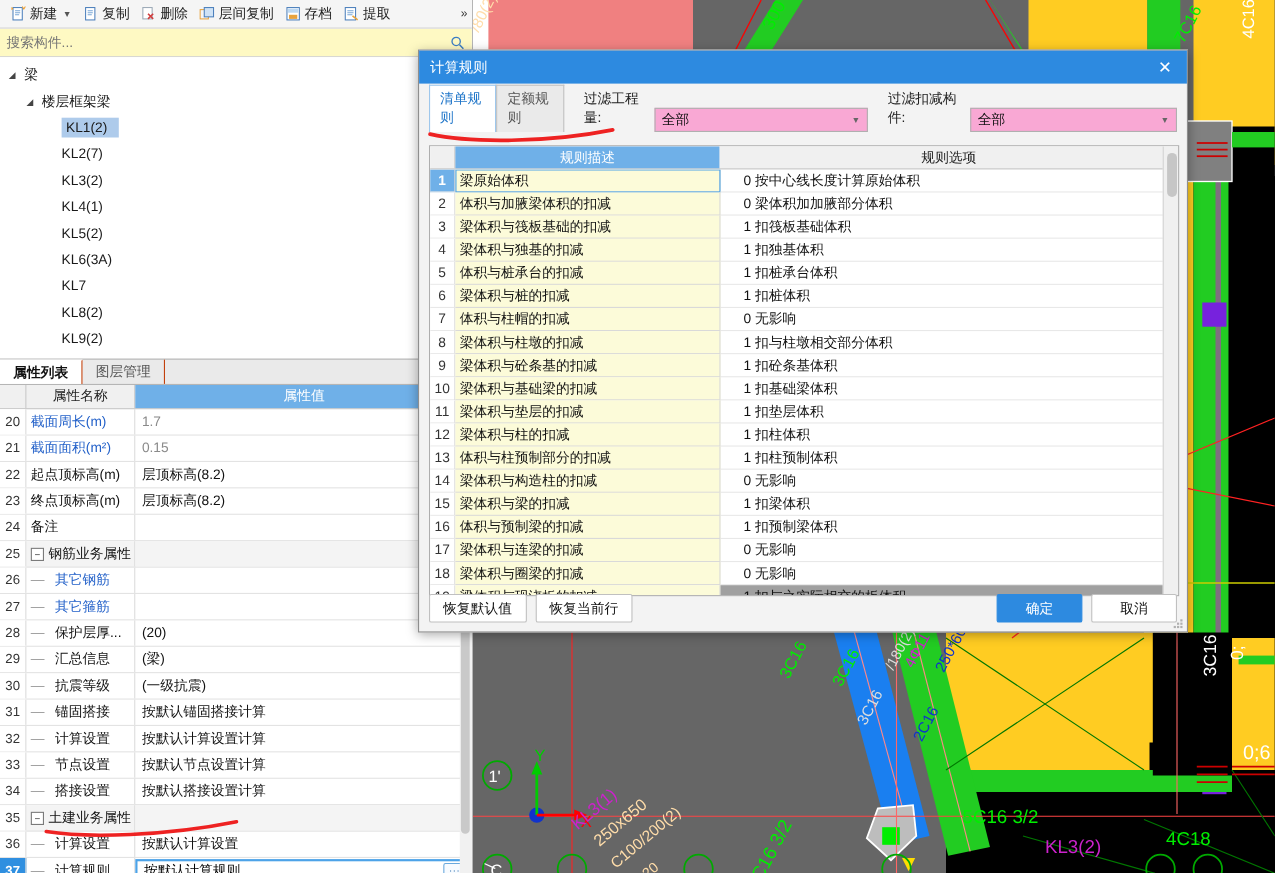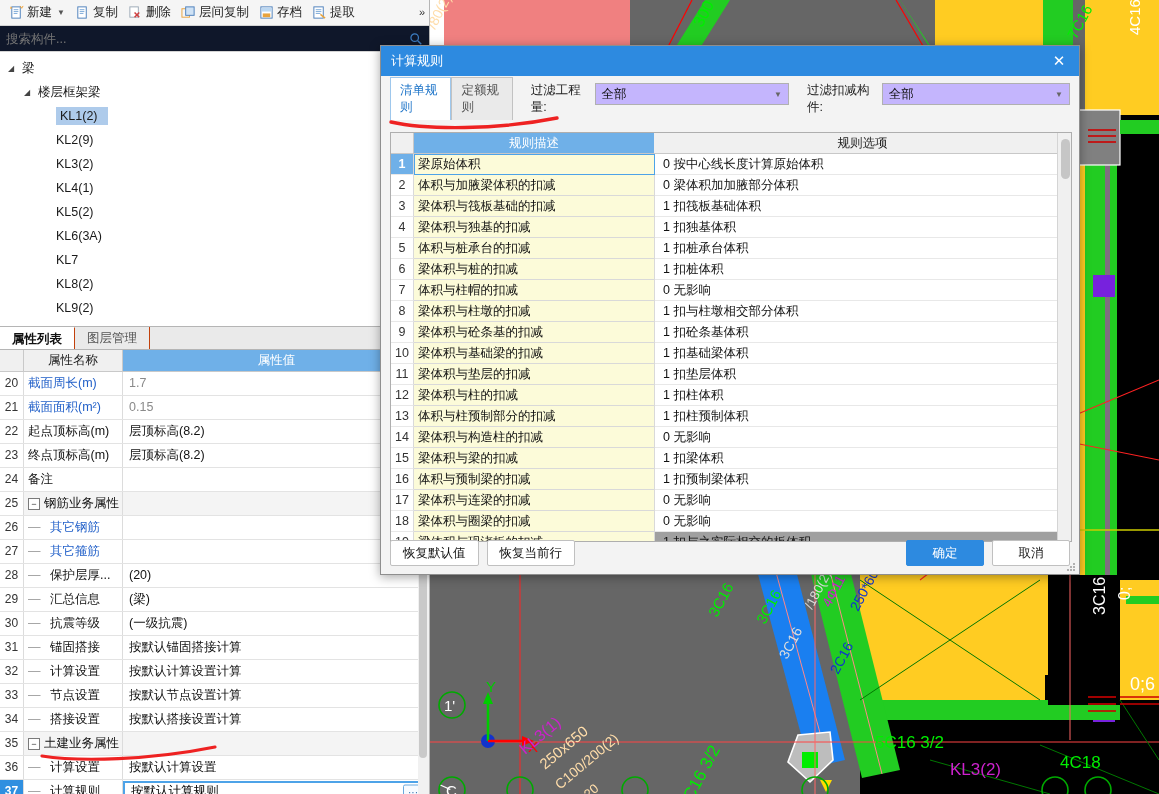--- a/index.html
+++ b/index.html
@@ -20,21 +20,21 @@
   #leftpanel { position:absolute; left:0; top:0; width:430px; height:794px; background:#fff; border-right:1px solid #b5b5b5; overflow:hidden; }
 
   
   .toolbar { height:26px; background:#f5f5f5; border-bottom:1px solid #d4d4d4; display:flex; align-items:center; padding:0 4px; position:relative;}
   .tbtn { display:flex; align-items:center; gap:3px; padding:2px 5px; cursor:default; color:#222; font-size:12.5px; white-space:nowrap; }
   .ticon { width:15px; height:15px; display:inline-block; position:relative; flex:none;}
   .caret { font-size:8px; color:#555; margin-left:2px;}
   .ovf { position:absolute; right:6px; top:6px; font-size:11px; color:#333; letter-spacing:-2px;}
 
   
-  .searchbar { height:26px; border-bottom:1px solid #d4d4d4; display:flex; align-items:center; padding:0 6px; background:#0f172a;}
+  .searchbar { height:26px; border-bottom:1px solid #d4d4d4; display:flex; align-items:center; padding:0 6px; background:#fef9c3;}
   .searchbar input { border:0; outline:0; flex:1; font-size:12.5px; color:#888; font-family:inherit; background:transparent;}
   .mag { width:14px; height:14px; flex:none; }
 
   
   .tree { height:274px; overflow:hidden; background:#fff; padding-top:4px; font-size:12.5px; }
   .trow { height:24px; display:flex; align-items:center; padding-left:8px; cursor:default; }
   .trow .tri { width:10px; flex:none; color:#444; font-size:8px; margin-right:4px;}
   .trow.lvl2 { padding-left:24px; }
   .trow.lvl3 { padding-left:56px; }
   .trow .tlabel { color:#1a1a1a;}
@@ -79,36 +79,36 @@
             box-shadow:0 2px 10px rgba(0,0,0,.35); }
   .dlg-title { height:30px; background:#2d8ae0; color:#fff; display:flex; align-items:center; padding:0 10px; font-size:13px;}
   .dlg-title .t { flex:1; }
   .dlg-x { width:20px; text-align:center; font-size:15px; cursor:pointer; color:#fff; }
   .dlg-body { padding:10px 9px 0 9px; position:relative; height:500px;}
   .dlg-filters { display:flex; align-items:flex-end; height:34px; }
   .rtabs { display:flex; align-items:flex-end; }
   .rtab { padding:4px 9px; font-size:12.5px; border:1px solid #c2c2c2; background:#eaeaea; color:#555; cursor:default; border-bottom:none;}
   .rtab.active { background:#fff; color:#1d74c8; border-color:#9ec7ec; font-weight:normal;}
   .flab { font-size:12.5px; color:#222; margin-left:18px; margin-right:6px; padding-bottom:4px;}
-  .fsel { height:22px; background:#c4b5fd; border:1px solid #b0b0b0; display:flex; align-items:center; padding:0 4px 0 6px; font-size:12.5px; color:#111; position:relative; margin-bottom:15px;}
+  .fsel { height:22px; background:#f9a8d4; border:1px solid #b0b0b0; display:flex; align-items:center; padding:0 4px 0 6px; font-size:12.5px; color:#111; position:relative; margin-bottom:0;}
   .fsel .arw { position:absolute; right:6px; font-size:8px; color:#666;}
   .fsel.w1 { width:220px; }
   .fsel.w2 { width:213px; }
 
   
   .rtable { position:absolute; left:9px; top:56px; width:682px; height:410px; border:1px solid #aeaeae; background:#fff; overflow:hidden;}
   .rthead { display:flex; height:21px; background:#f0f0f0; border-bottom:1px solid #c8c8c8; }
   .rthead .h0 { width:23px; border-right:1px solid #c8c8c8;}
   .rthead .h1 { width:240px; background:#6fb0e8; color:#fff; text-align:center; line-height:20px; font-size:12.5px;}
   .rthead .h2 { flex:1; text-align:center; line-height:20px; font-size:12.5px; color:#222;}
   .rtbody { height:388px; overflow:hidden; position:relative; }
   .rrow { display:flex; height:21px; align-items:stretch; font-size:12.5px; }
   .rrow .rn { width:23px; text-align:center; line-height:20px; color:#333; background:#fff; border-right:1px solid #d9d9d9; border-bottom:1px solid #e8e8e8;}
   .rrow .rd { width:241px; background:#fcfbd9; line-height:20px; padding-left:4px; color:#111; border-right:1px solid #d9d9d9; border-bottom:1px solid #d9d9d9; overflow:hidden; white-space:nowrap;}
-  .rrow .ro { flex:1; line-height:20px; padding-left:8px; color:#111; border-bottom:1px solid #e8e8e8; overflow:hidden; white-space:nowrap;}
+  .rrow .ro { flex:1; line-height:20px; padding-left:21px; color:#111; border-bottom:1px solid #e8e8e8; overflow:hidden; white-space:nowrap;}
   .rrow.sel .rn { background:#6fb0e8; color:#fff; font-weight:bold;}
   .rrow.sel .rd { outline:1px solid #4da3e8; outline-offset:-1px;}
   .rrow.hl .ro { background:#a0a0a0; color:#111; }
   .rtscroll { position:absolute; right:0; top:0; width:14px; height:409px; background:#f0f0f0; border-left:1px solid #d4d4d4;}
   .rtthumb { position:absolute; left:3px; top:6px; width:9px; height:40px; background:#c6c6c6; border-radius:5px;}
 
   
   .dlg-foot { position:absolute; left:9px; right:9px; bottom:9px; height:28px; display:flex; align-items:center;}
   .btn { height:26px; min-width:62px; padding:0 12px; font-size:12.5px; border:1px solid #c0c0c0; background:#fff; color:#111; cursor:pointer; font-family:inherit; border-radius:2px;}
   .btn + .btn { margin-left:8px; }
@@ -343,21 +343,21 @@
       <span class="tlabel">梁</span>
     </div>
     <div class="trow lvl2">
       <span class="tri">◢</span>
       <span class="tlabel">楼层框架梁</span>
     </div>
     <div class="trow lvl3 sel">
       <span class="tlabel">KL1(2)</span>
     </div>
     <div class="trow lvl3">
-      <span class="tlabel">KL2(9)</span>
+      <span class="tlabel">KL2(7)</span>
     </div>
     <div class="trow lvl3">
       <span class="tlabel">KL3(2)</span>
     </div>
     <div class="trow lvl3">
       <span class="tlabel">KL4(1)</span>
     </div>
     <div class="trow lvl3">
       <span class="tlabel">KL5(2)</span>
     </div>

